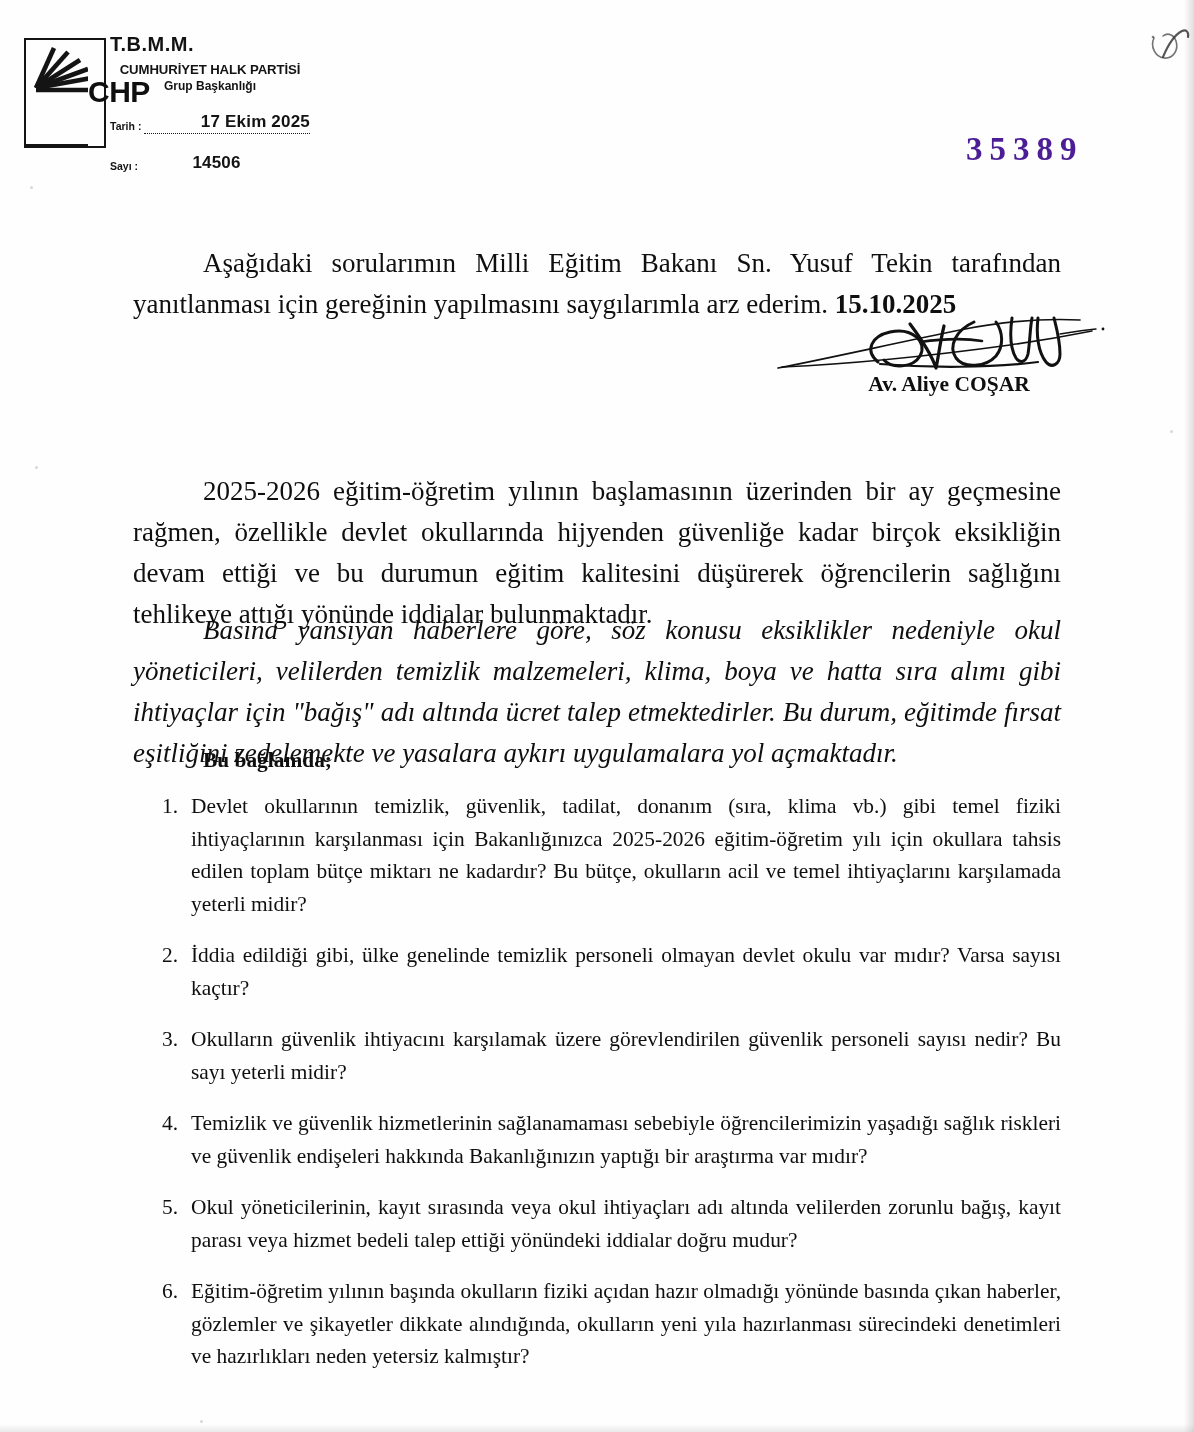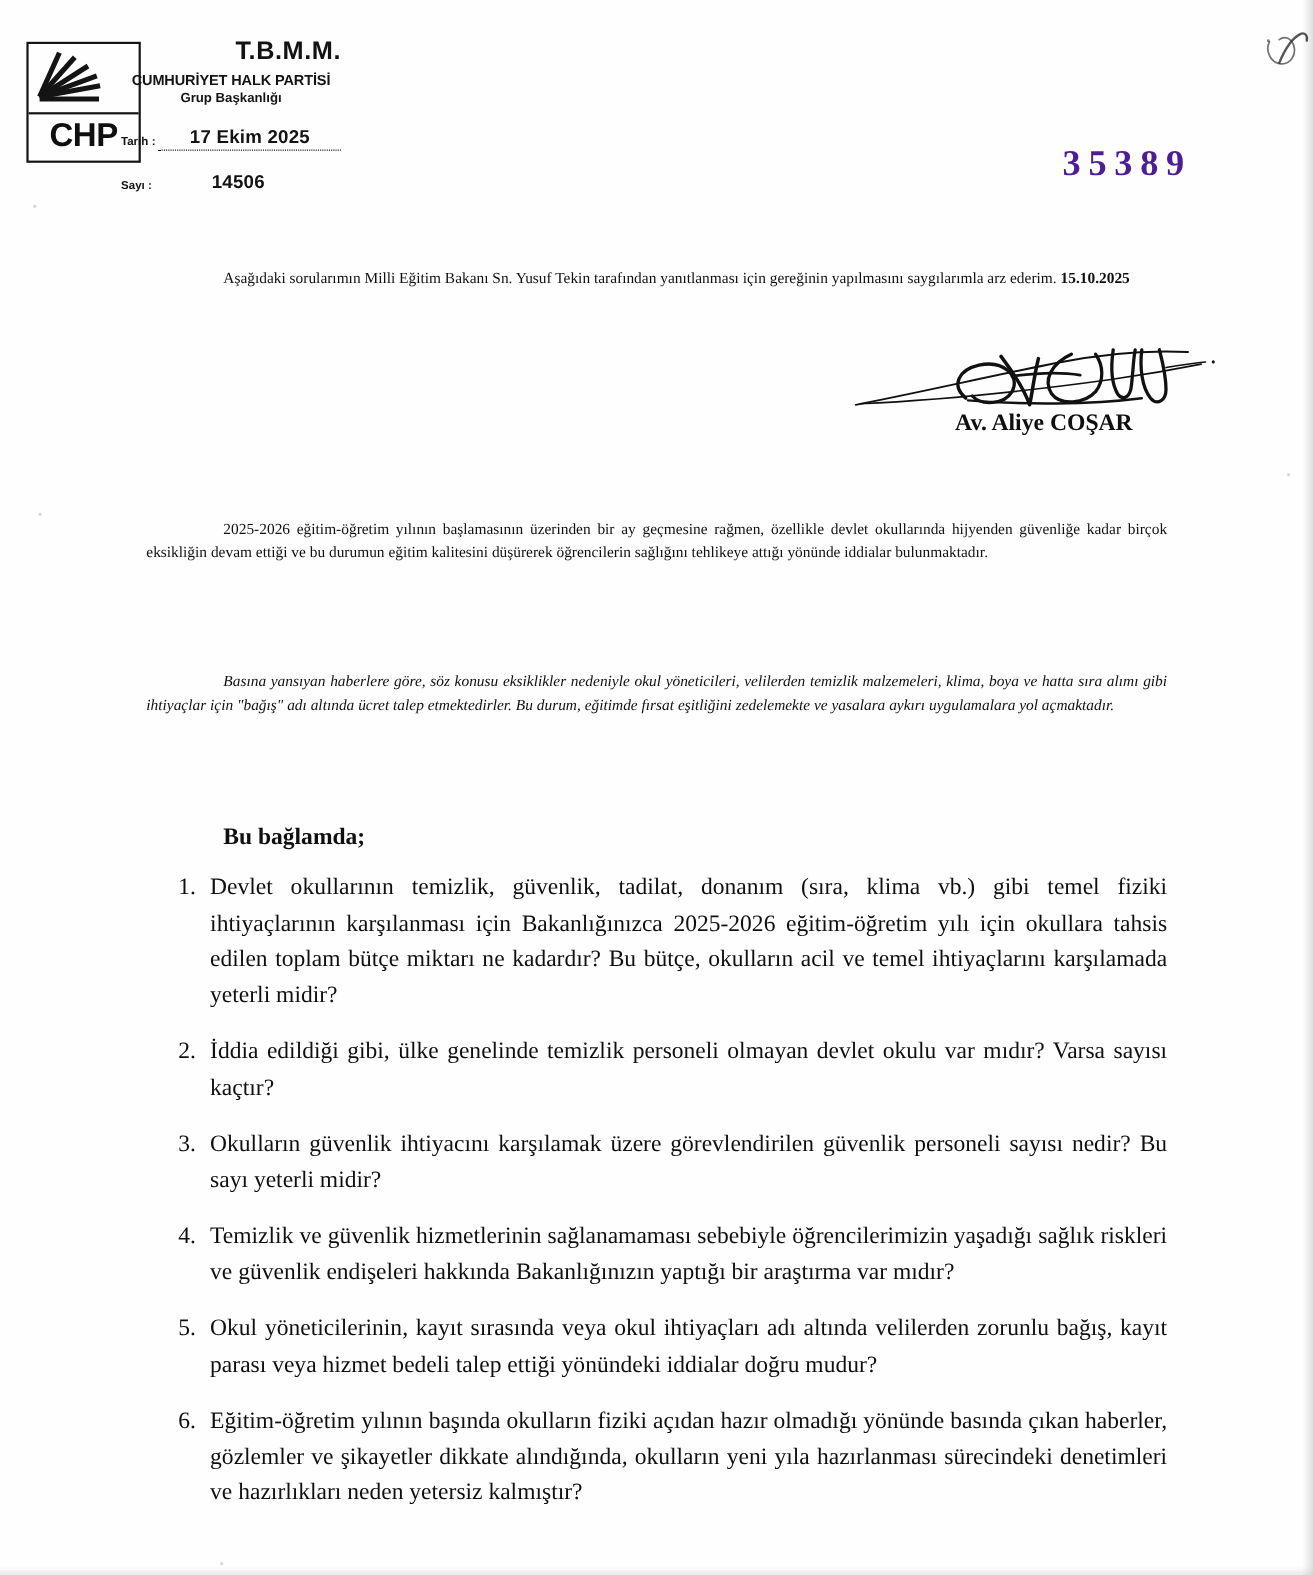--- a/index.html
+++ b/index.html
@@ -60,26 +60,26 @@
   .stamp {
     position: absolute;
     left: 24px;
     top: 38px;
     width: 270px;
     height: 115px;
   }
   .logo-box {
     position: absolute;
     left: 0; top: 0;
-    width: 104px;
+    width: 82px;
     height: 110px;
     border: 2.5px solid #141414;
     box-sizing: border-box;
     display: flex;
-    flex-direction: column;
+    flex-direction: row;
   }
   .logo-arrows {
     position: relative;
     flex: 0 0 62px;
     border-bottom: 2.5px solid #141414;
     overflow: hidden;
   }
   .logo-arrows svg { position: absolute; left: 0; top: 0; }
   .logo-text {
     flex: 1;
@@ -97,23 +97,23 @@
   .stamp-right {
     position: absolute;
     left: 86px;
     top: -4px;
     width: 200px;
     font-family: "Liberation Sans", "DejaVu Sans", sans-serif;
     color: #131313;
   }
   .org-1 {
     font-weight: 700;
-    font-size: 23px;
+    font-size: 20px;
     letter-spacing: 0.5px;
-    text-align: right;
+    text-align: left;
     line-height: 1.05;
   }
   .org-2 {
     font-weight: 700;
     font-size: 13.2px;
     letter-spacing: -0.1px;
     text-align: center;
     line-height: 1.15;
     margin-top: 7px;
   }
@@ -143,21 +143,21 @@
   }
   .field-value {
     font-weight: 700;
     font-size: 17px;
     letter-spacing: 0.2px;
     padding-bottom: 1px;
   }
   .field-row.dotted .field-value {
     border-bottom: 1.5px dotted #1a1a1a;
     flex: 1;
-    text-align: center;
+    text-align: right;
   }
   .field-row.plain .field-value {
     flex: 1;
     text-align: center;
     padding-right: 18px;
   }
 
   
   .doc-title {
     position: absolute;
@@ -181,21 +181,21 @@
 
   
   .body-block {
     position: absolute;
     left: 133px;
     width: 928px;
   }
   .para {
     text-align: justify;
     text-justify: inter-word;
-    font-size: 14px;
+    font-size: 27px;
     line-height: 1.52;
     margin: 0;
   }
   .para.indented { text-indent: 70px; }
 
   .intro { top: 243px; }
   .p1    { top: 471px; }
   .p2    { top: 610px; font-style: italic; }
 
   .bold-inline { font-weight: 700; }

